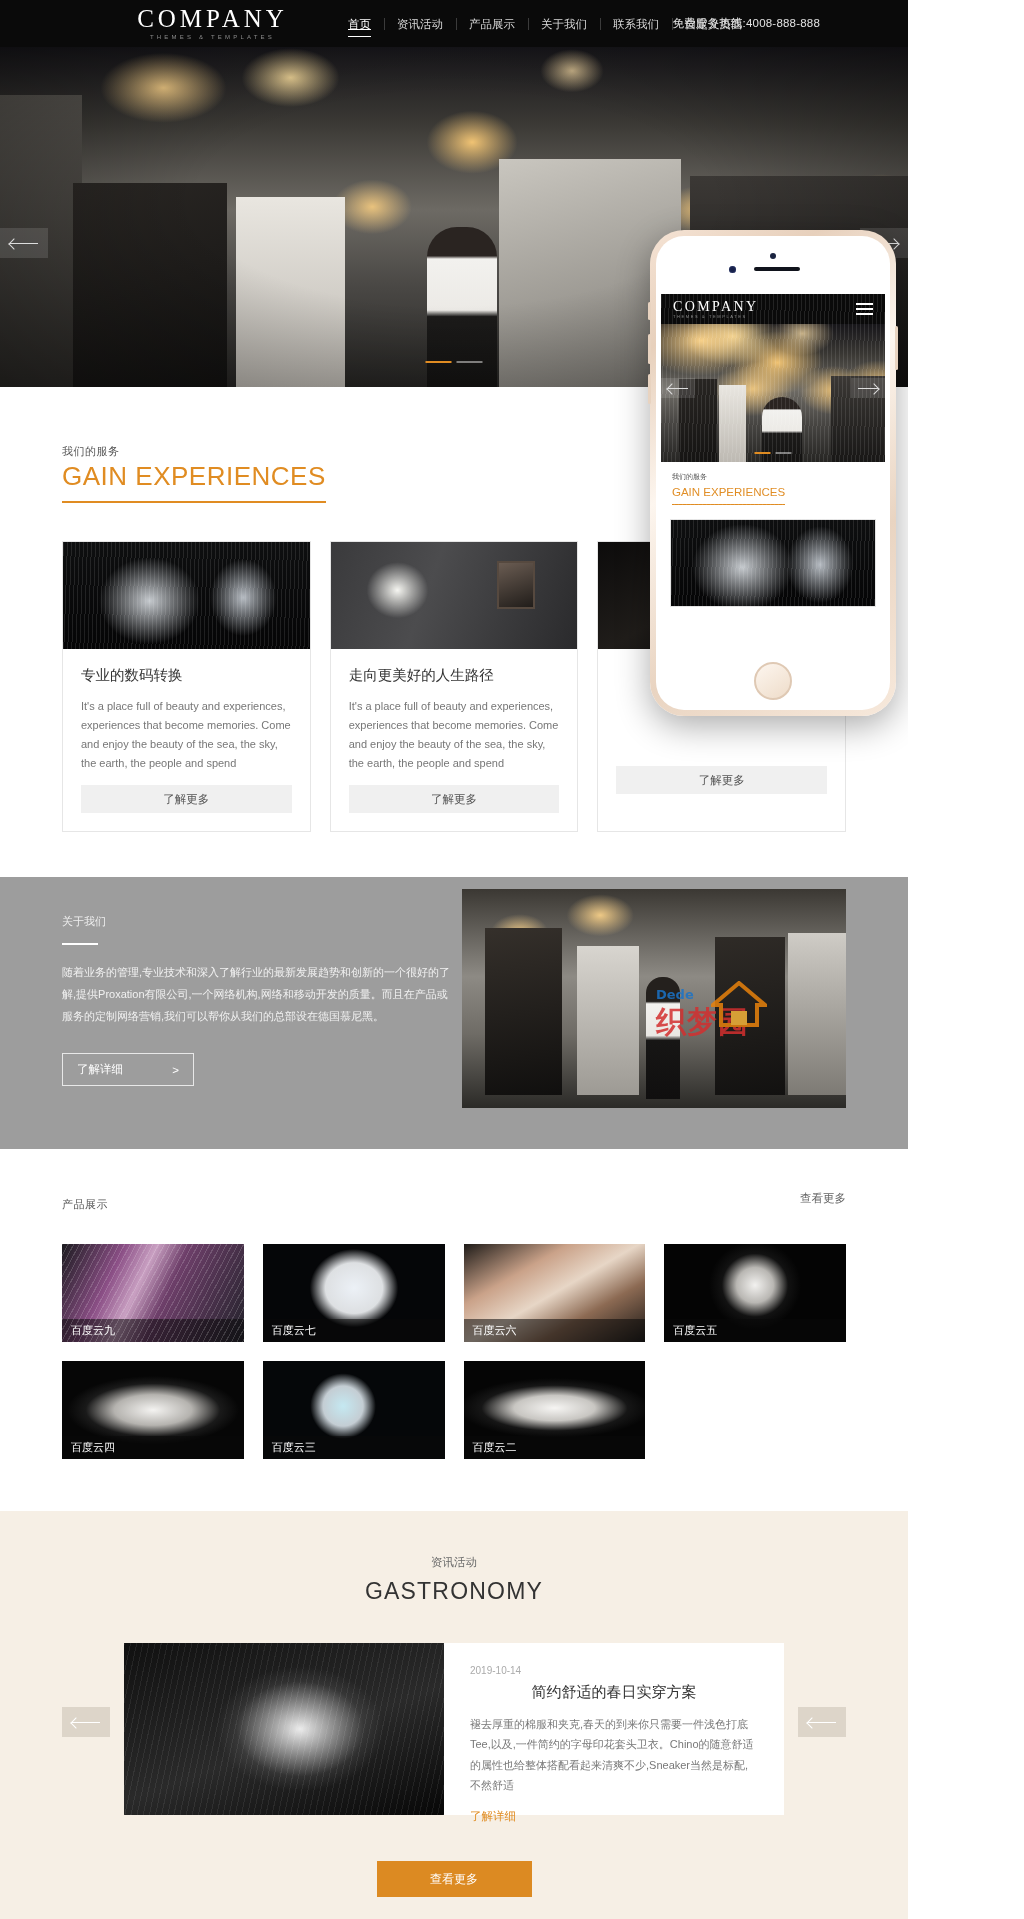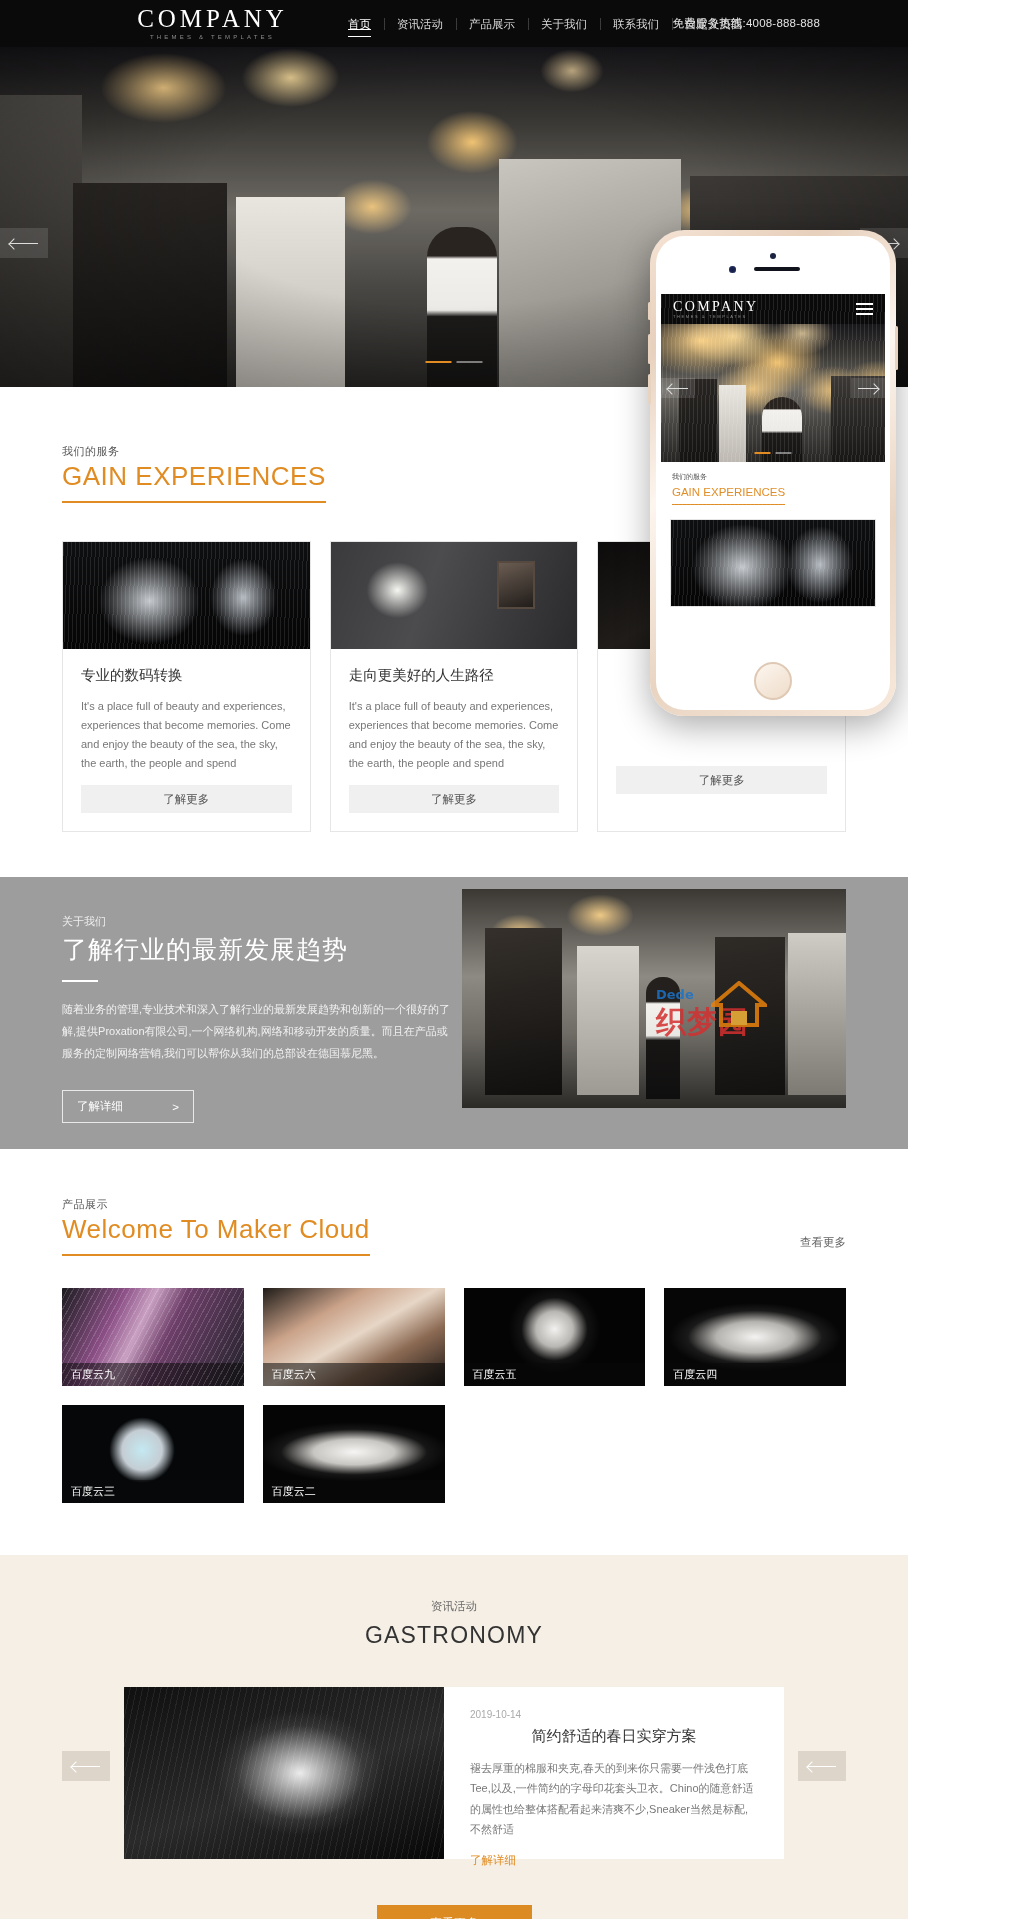--- a/index.html
+++ b/index.html
@@ -333,21 +333,20 @@
           </div>
         </div>
 
       </div>
     </div>
   </div>
 
   <div class="about">
     <div class="about-inner">
       <div class="about-kicker">关于我们</div>
-      <div class="about-h">了解行业的最新发展趋势</div>
       <div class="about-rule"></div>
       <div class="about-p">随着业务的管理,专业技术和深入了解行业的最新发展趋势和创新的一个很好的了解,提供Proxation有限公司,一个网络机构,网络和移动开发的质量。而且在产品或服务的定制网络营销,我们可以帮你从我们的总部设在德国慕尼黑。</div>
       <div class="about-btn">
         <span>了解详细</span>
         <span>&gt;</span>
       </div>
 
       <div class="about-photo">
         <div class="ap-sky"></div>
         <div class="ap-p1"></div>
@@ -365,26 +364,28 @@
           <path d="M20 44 L20 30 L36 30 L36 44 Z" fill="#f5b63b"></path>
         </svg>
       </div>
     </div>
   </div>
 
   <div class="products">
     <div class="wrap">
       <div class="prod-head">
         <div class="sec-kicker">产品展示</div>
-        <div class="sec-title-en">Welcome To Maker Cloud</div>
         <div class="prod-more">查看更多</div>
       </div>
       <div class="prod-grid">
         <div class="prod-card pg1">
           <div class="prod-label">百度云九</div>
+        </div>
+        <div class="prod-card pg3">
+          <div class="prod-label">百度云七</div>
         </div>
         <div class="prod-card pg4">
           <div class="prod-label">百度云六</div>
         </div>
         <div class="prod-card pg5">
           <div class="prod-label">百度云五</div>
         </div>
         <div class="prod-card pg6">
           <div class="prod-label">百度云四</div>
         </div>

